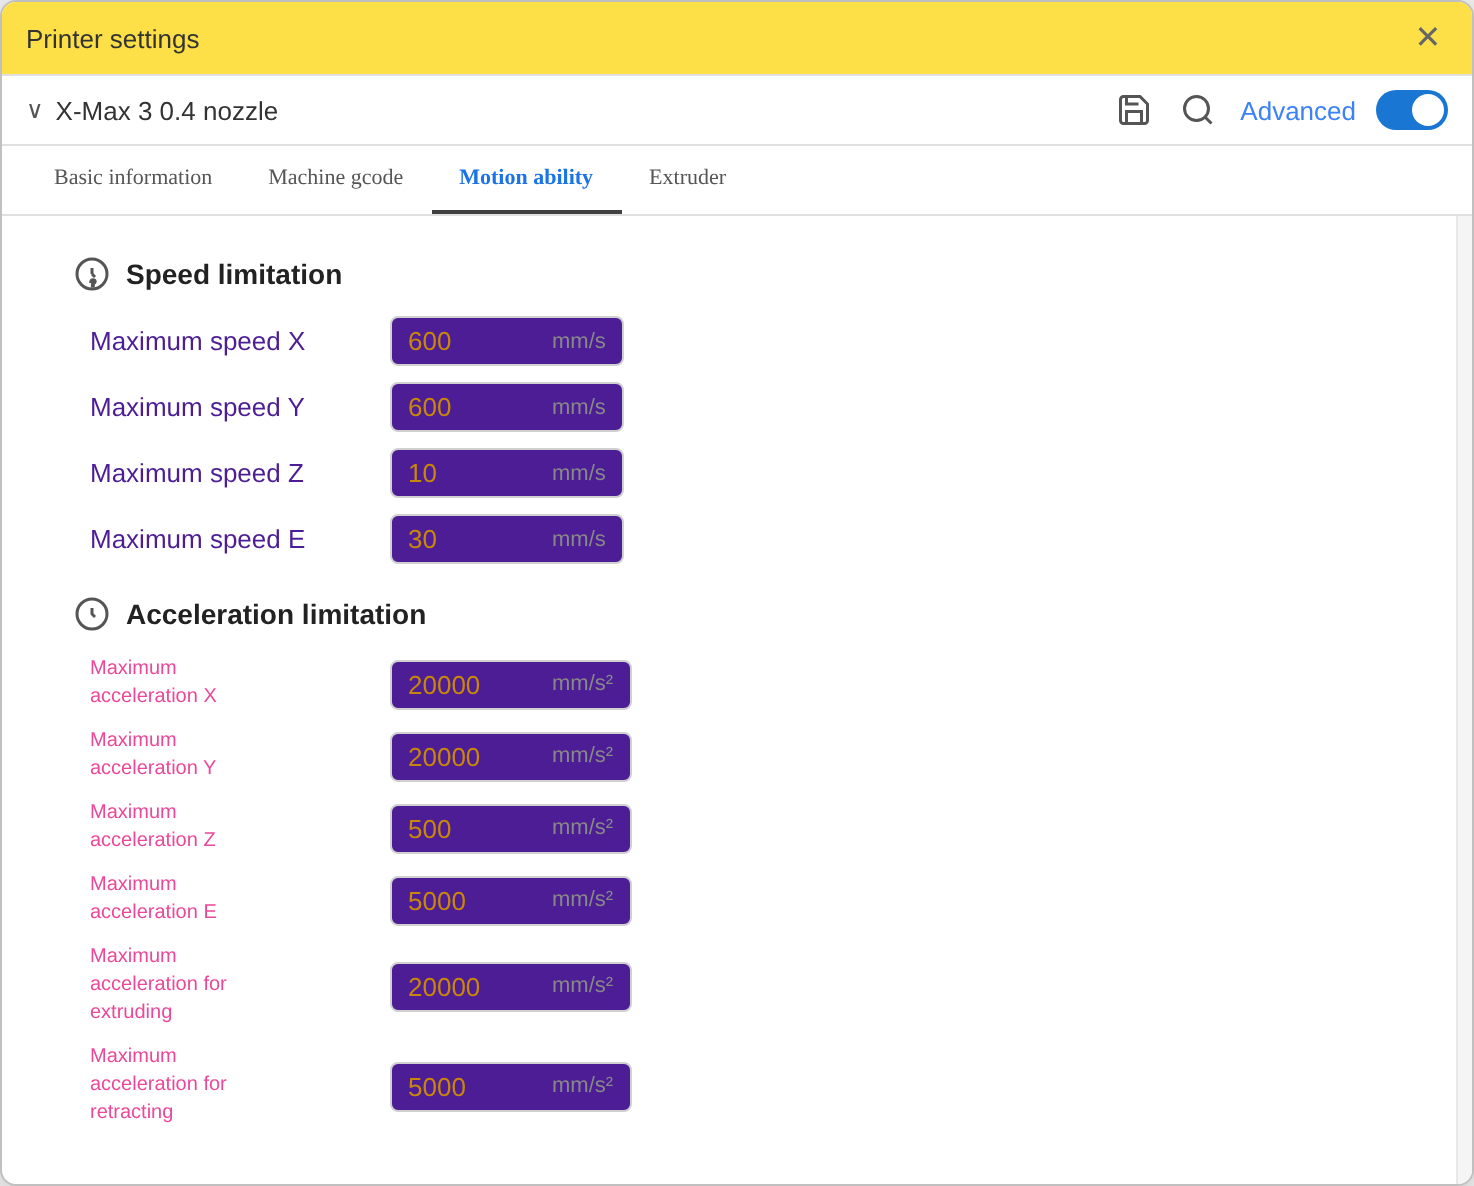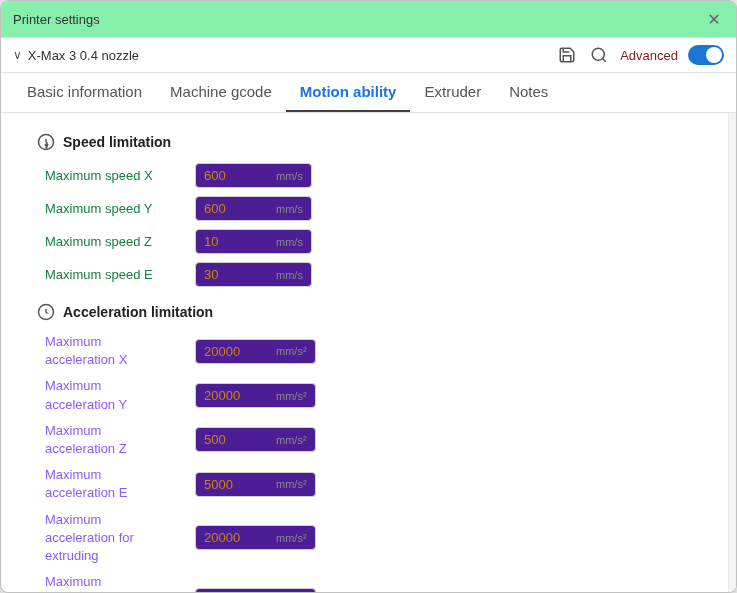--- a/index.html
+++ b/index.html
@@ -21,21 +21,21 @@
       box-shadow: 0 4px 20px rgba(0,0,0,0.2);
       display: flex;
       flex-direction: column;
       overflow: hidden;
     }
     .title-bar {
       display: flex;
       align-items: center;
       justify-content: space-between;
       padding: 8px 12px;
-      background: #86efac;
+      background: #fde047;
       border-bottom: 1px solid #e0e0e0;
       min-height: 36px;
     }
     .title-bar-title {
       font-size: 13px;
       color: #333;
     }
     .close-btn {
       width: 20px;
       height: 20px;
@@ -80,21 +80,21 @@
       border: none;
       cursor: pointer;
       color: #555;
       font-size: 16px;
       display: flex;
       align-items: center;
       padding: 2px;
     }
     .advanced-label {
       font-size: 13px;
-      color: #7f1d1d;
+      color: #3b82f6;
     }
     .toggle-switch {
       width: 36px;
       height: 20px;
       background: #1976d2;
       border-radius: 10px;
       position: relative;
       cursor: pointer;
       display: inline-flex;
       align-items: center;
@@ -110,24 +110,25 @@
     }
     .tabs {
       display: flex;
       border-bottom: 1px solid #e0e0e0;
       background: #fff;
       padding: 0 12px;
     }
     .tab {
       padding: 10px 14px;
       cursor: pointer;
-      font-size: 15px;
+      font-size: 11px;
       color: #555;
       border-bottom: 2px solid transparent;
       white-space: nowrap;
+      font-family: Liberation Serif, serif;
     }
     .tab.active {
       color: #1a73e8;
       border-bottom: 2px solid #404040;
       font-weight: 600;
     }
     .content {
       flex: 1;
       overflow-y: auto;
       padding: 0;
@@ -166,21 +167,21 @@
     }
     .field-row {
       display: flex;
       align-items: center;
       margin-bottom: 8px;
       padding-left: 8px;
     }
     .field-label {
       width: 150px;
       font-size: 13px;
-      color: #15803d;
+      color: #4c1d95;
       flex-shrink: 0;
     }
     .field-input-wrapper {
       display: flex;
       align-items: center;
       border: 1px solid #d0d0d0;
       border-radius: 4px;
       overflow: hidden;
       background: #4c1d95;
     }
@@ -198,22 +199,22 @@
       font-size: 11px;
       color: #888;
       background: transparent;
     }
     .section-gap {
       margin-top: 16px;
       text-align: right;
     }
     .field-label-multiline {
       width: 150px;
-      font-size: 13px;
-      color: #8b5cf6;
+      font-size: 10px;
+      color: #ec4899;
       flex-shrink: 0;
       line-height: 1.4;
     }
   </style>
 </head>
 <body>
 
 <div class="window">
 
   <div class="title-bar">
@@ -243,21 +244,20 @@
       <span class="advanced-label">Advanced</span>
       <div class="toggle-switch"></div>
     </div>
   </div>
 
   <div class="tabs">
     <div class="tab">Basic information</div>
     <div class="tab">Machine gcode</div>
     <div class="tab active">Motion ability</div>
     <div class="tab">Extruder</div>
-    <div class="tab">Notes</div>
   </div>
 
   <div class="content">
     <div class="main-content">
 
       <div class="section-header">
         <div class="section-icon">
           <svg width="18" height="18" viewBox="0 0 24 24" fill="none" stroke="currentColor" stroke-width="2">
             <circle cx="12" cy="12" r="10"></circle>
             <line x1="12" y1="8" x2="12" y2="12"></line>

